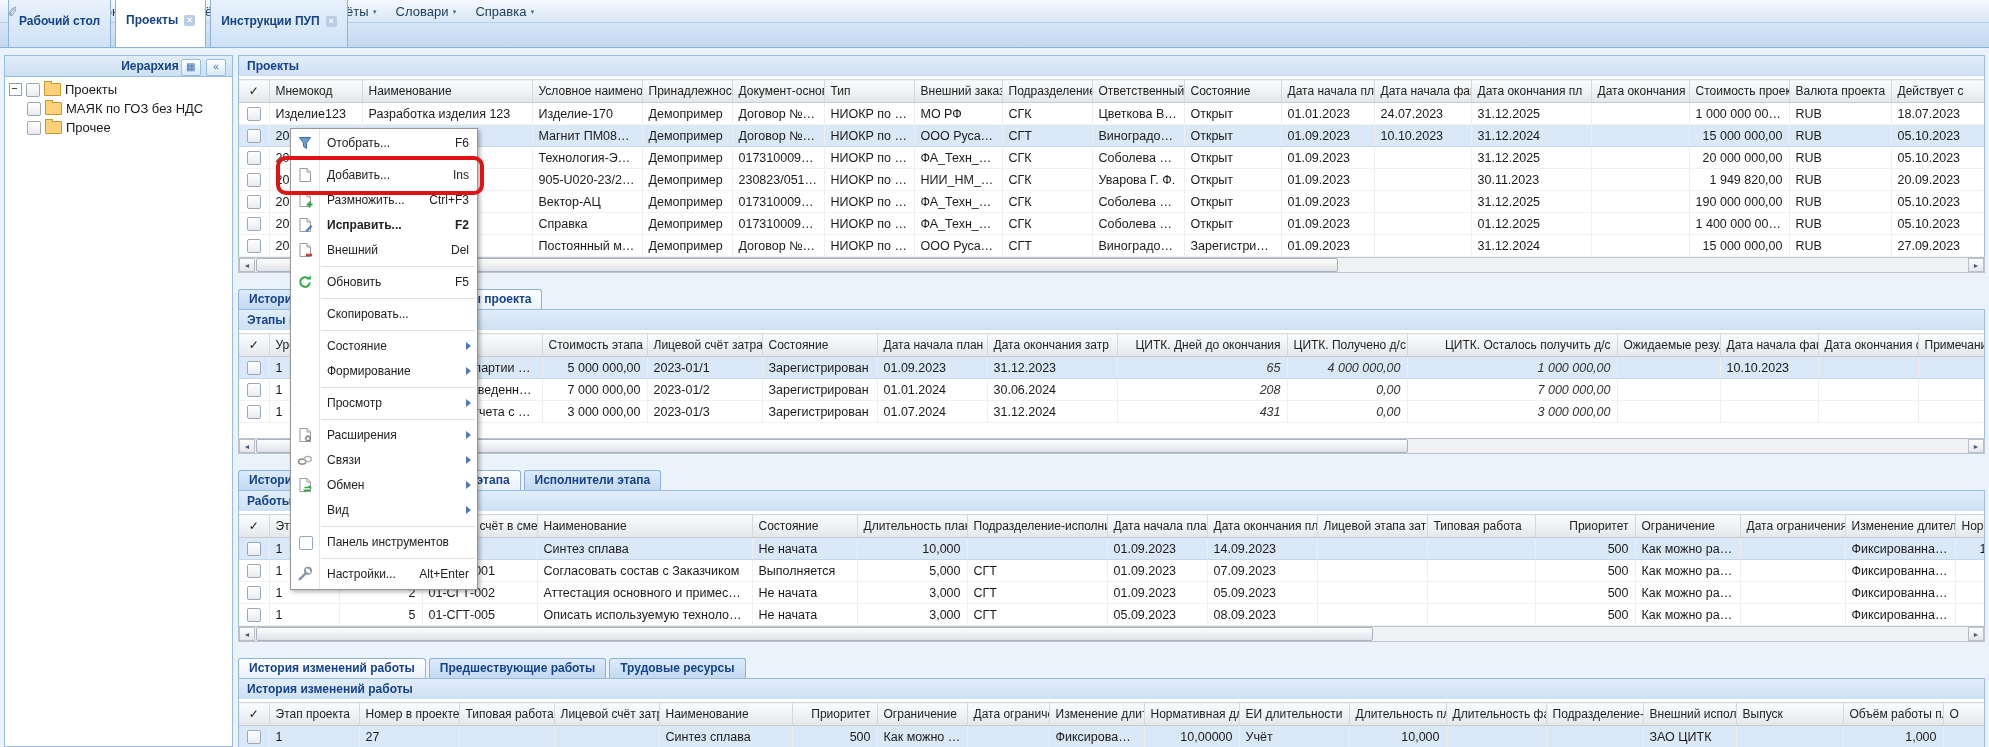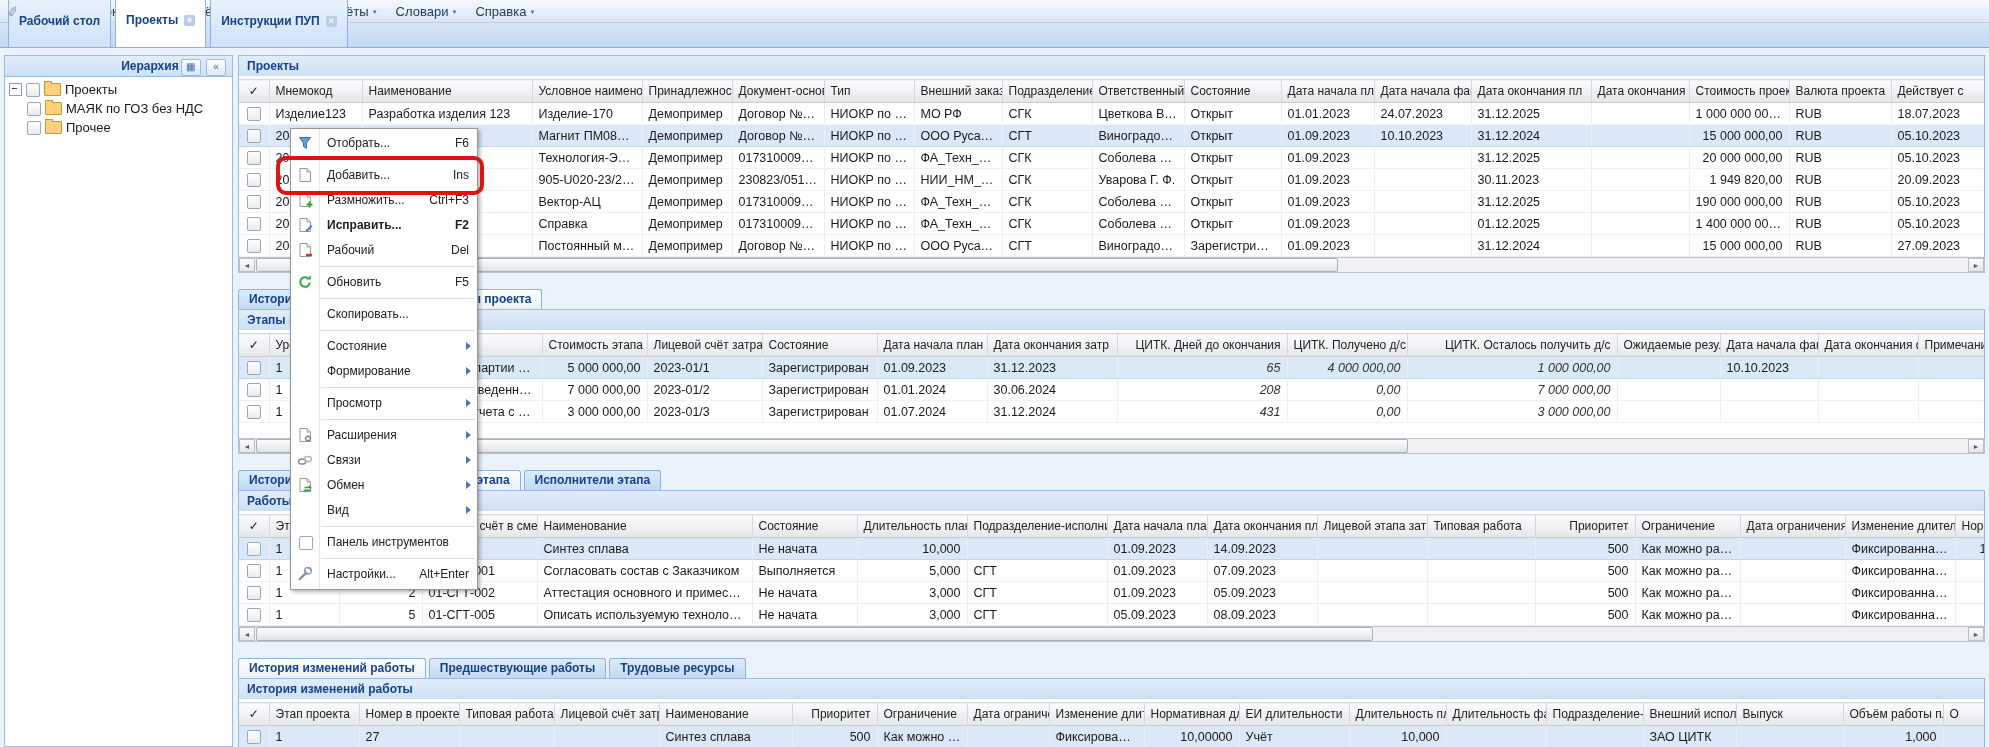--- a/index.html
+++ b/index.html
@@ -694,21 +694,21 @@
         </svg></span><span class="sc">Ctrl+F3</span><span>Размножить...</span></div>
     <div class="mi b"><span class="ic"><svg viewBox="0 0 16 16" width="16" height="16">
           <path d="M3 1.5h7l3.5 3.5v9.5H3z" fill="#fff" stroke="#9a9a9a"></path>
           <path d="M10 1.5V5h3.5" fill="none" stroke="#9a9a9a"></path>
           <path d="M8.5 13.5l5.5-5.5 1.5 1.5-5.5 5.5z" fill="#4d7fbf"></path>
         </svg></span><span class="sc">F2</span><span>Исправить...</span></div>
     <div class="mi"><span class="ic"><svg viewBox="0 0 16 16" width="16" height="16">
           <path d="M3 1.5h7l3.5 3.5v9.5H3z" fill="#fff" stroke="#9a9a9a"></path>
           <path d="M10 1.5V5h3.5" fill="none" stroke="#9a9a9a"></path>
           <path d="M9 13h6" stroke="#d23b3b" stroke-width="2.5"></path>
-        </svg></span><span class="sc">Del</span><span>Рабочий</span></div>
+        </svg></span><span class="sc">Del</span><span>Внешний</span></div>
     <div class="msep"></div>
     <div class="mi"><span class="ic"><svg viewBox="0 0 16 16" width="16" height="16">
           <path d="M12.8 8.5a4.8 4.8 0 1 1-1.4-3.9" fill="none" stroke="#2daa3f" stroke-width="2"></path>
           <path d="M13.8 1.2v4.4h-4.4z" fill="#2daa3f"></path>
         </svg></span><span class="sc">F5</span><span>Обновить</span></div>
     <div class="msep"></div>
     <div class="mi"><span>Скопировать...</span></div>
     <div class="msep"></div>
     <div class="mi"><span>Состояние</span><span class="sub"></span></div>
     <div class="mi"><span>Формирование</span><span class="sub"></span></div>

